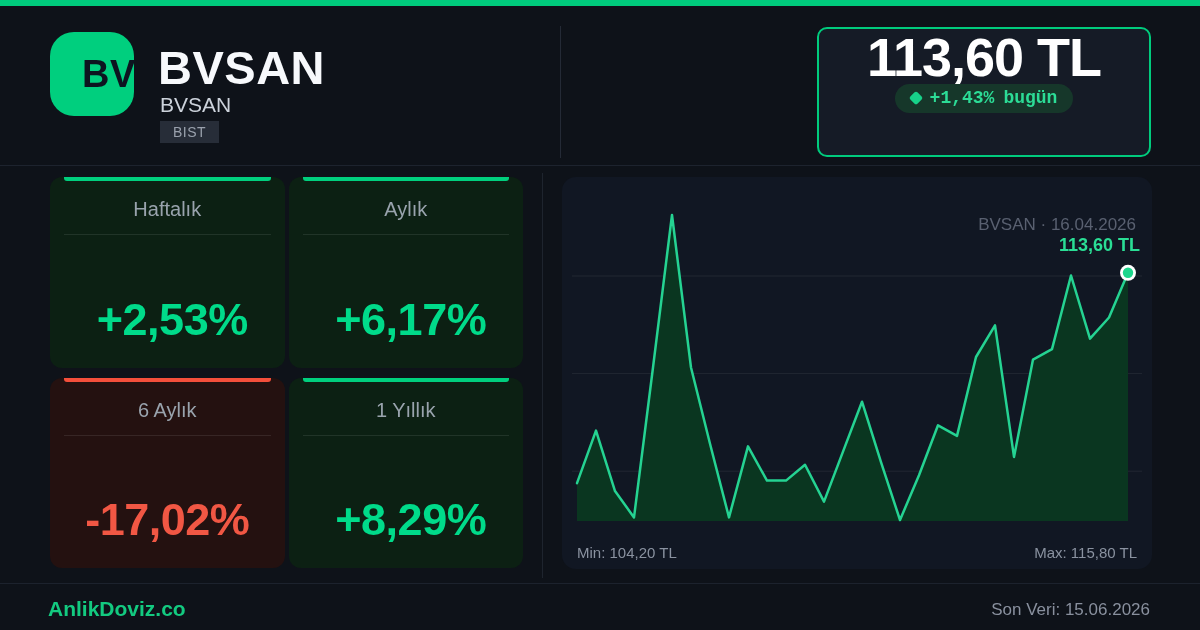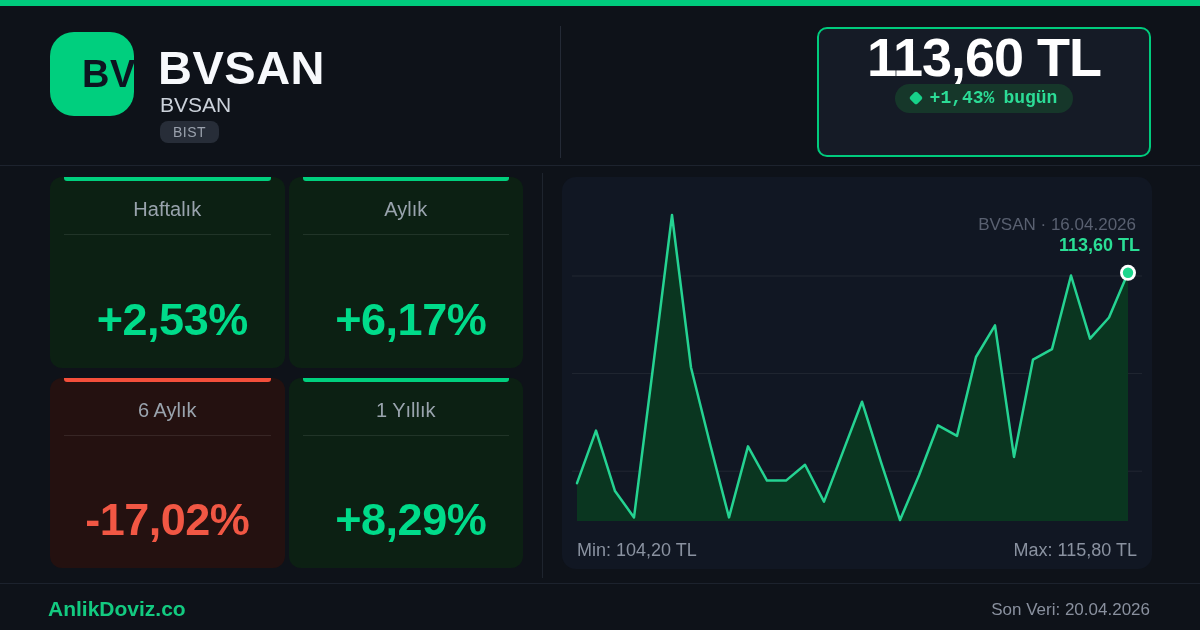--- a/index.html
+++ b/index.html
@@ -16,21 +16,21 @@
   .logo {
     position:absolute; left:50px; top:32px; width:84px; height:84px;
     border-radius:24px; background:#00cf7e;
     display:flex; align-items:center; justify-content:center;
     font-size:38px; font-weight:700; color:#0d1420; letter-spacing:0.5px;padding-left:34px;
   }
   .title { position:absolute; left:158px; top:40px; font-size:47px; font-weight:700; color:#f7f9fc; letter-spacing:0.5px; }
   .subtitle { position:absolute; left:160px; top:93px; font-size:21px; color:#ccd2db; }
   .exchange-badge {
     position:absolute; left:160px; top:121px; background:#272d38; color:#9aa1ad;
-    font-size:14px; padding:3px 13px; border-radius:8px; letter-spacing:0.5px;
+    font-size:14px; padding:3px 13px; border-radius:0; letter-spacing:0.5px;
   }
   .vdivider { position:absolute; left:560px; top:26px; width:1px; height:132px; background:#242a36; }
 
   .price-box {
     position:absolute; left:817px; top:27px; width:334px; height:130px;
     border:2px solid #00cb7d; border-radius:10px; background:#151b26; text-align:center;
   }
   .price-label { margin-top:11px; font-size:15px; letter-spacing:2.5px; color:#99a1af; }
   .price-value { margin-top:1px; font-size:54px; line-height:1.0; font-weight:700; color:#ffffff; letter-spacing:-1px; }
   .change-pill {
@@ -62,21 +62,21 @@
 
   
   .chart-panel {
     position:absolute; left:562px; top:177px; width:590px; height:392px;
     background:#111723; border-radius:14px;
   }
   .chart-title { position:absolute; left:15px; top:12px; font-size:18px; color:#c6ccd5; }
   .chart-meta  { position:absolute; right:16px; top:13px; font-size:17px; color:#596070;margin-top:25px; }
   .chart-svg   { position:absolute; left:0; top:0; width:590px; height:392px; display:block; }
   .endpoint-label { position:absolute; right:12px; top:58px; font-size:18px; font-weight:700; color:#2ade95; }
-  .minmax { position:absolute; bottom:8px; font-size:18px; color:#8a92a0; }
+  .minmax { position:absolute; bottom:8px; font-size:15px; color:#8a92a0; }
   .minmax.min { left:15px; }
   .minmax.max { right:15px; }
 
   
   .footer-divider { position:absolute; top:583px; left:0; right:0; height:1px; background:#1c222d; }
   .footer-brand { position:absolute; left:48px; top:597px; font-size:21px; font-weight:700; color:#13ca80; }
   .footer-last  { position:absolute; right:50px; top:600px; font-size:17px; color:#89909e; }
 </style>
 </head>
 <body>
@@ -142,14 +142,14 @@
         <circle cx="566.0" cy="95.8" r="5.2" fill="#1dd68c"></circle>
       </svg>
     <div class="chart-meta">BVSAN · 16.04.2026</div>
     <div class="endpoint-label">113,60 TL</div>
     <div class="minmax min">Min: 104,20 TL</div>
     <div class="minmax max">Max: 115,80 TL</div>
   </div>
 
   <div class="footer-divider"></div>
   <div class="footer-brand">AnlikDoviz.co</div>
-  <div class="footer-last">Son Veri: 20.04.2026</div>
+  <div class="footer-last">Son Veri: 15.06.2026</div>
 </div>
 
 </body></html>

